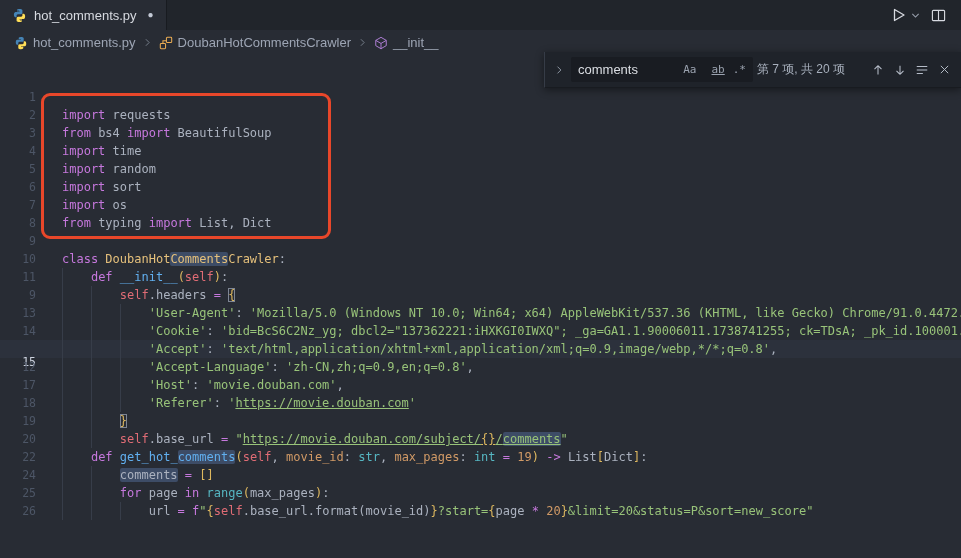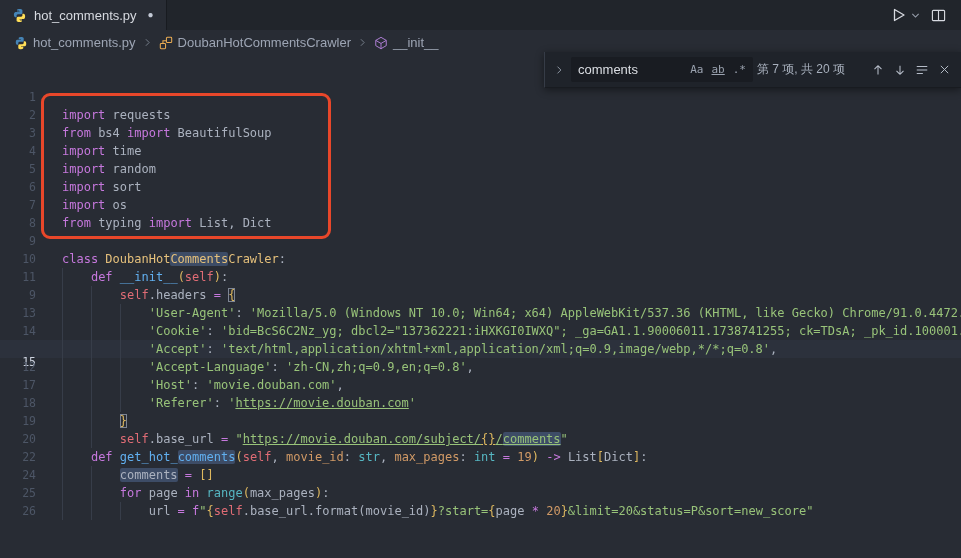--- a/index.html
+++ b/index.html
@@ -46,21 +46,21 @@
   
   .findwidget{position:absolute;top:52px;right:0;width:404px;height:35px;z-index:10;
               background:#1f232a;border-left:1px solid #363c47;border-bottom:1px solid #181b20;
               box-shadow:0 2px 8px rgba(0,0,0,.45);display:flex;align-items:center;padding:0 6px;}
   .fw-chev{width:16px;height:22px;display:flex;align-items:center;justify-content:center;cursor:pointer;}
   .fw-input{margin-left:4px;width:182px;height:25px;background:#191c22;border-radius:2px;
             display:flex;align-items:center;overflow:hidden;}
   .fw-query{flex:1;padding-left:7px;font-size:13px;color:#dcdfe4;}
   .fw-opts{display:flex;align-items:center;gap:4px;margin-right:5px;}
   .fw-opt{font-size:11px;color:#9aa2af;padding:1px 2px;cursor:pointer;font-family:"DejaVu Sans Mono",monospace;}
-  .fw-opt.uline{text-decoration:underline;}
+  .fw-opt.uline{text-decoration:underline;margin-left:7px;}
   .fw-count{margin-left:4px;font-size:12px;color:#a8b0bd;white-space:nowrap;}
   .fw-btn{width:22px;height:22px;display:flex;align-items:center;justify-content:center;cursor:pointer;color:#b6bdc9;}
   .fw-btn.first{margin-left:auto;}
   svg{display:block;}
 </style>
 </head>
 <body>
 
 <div id="window">
 

